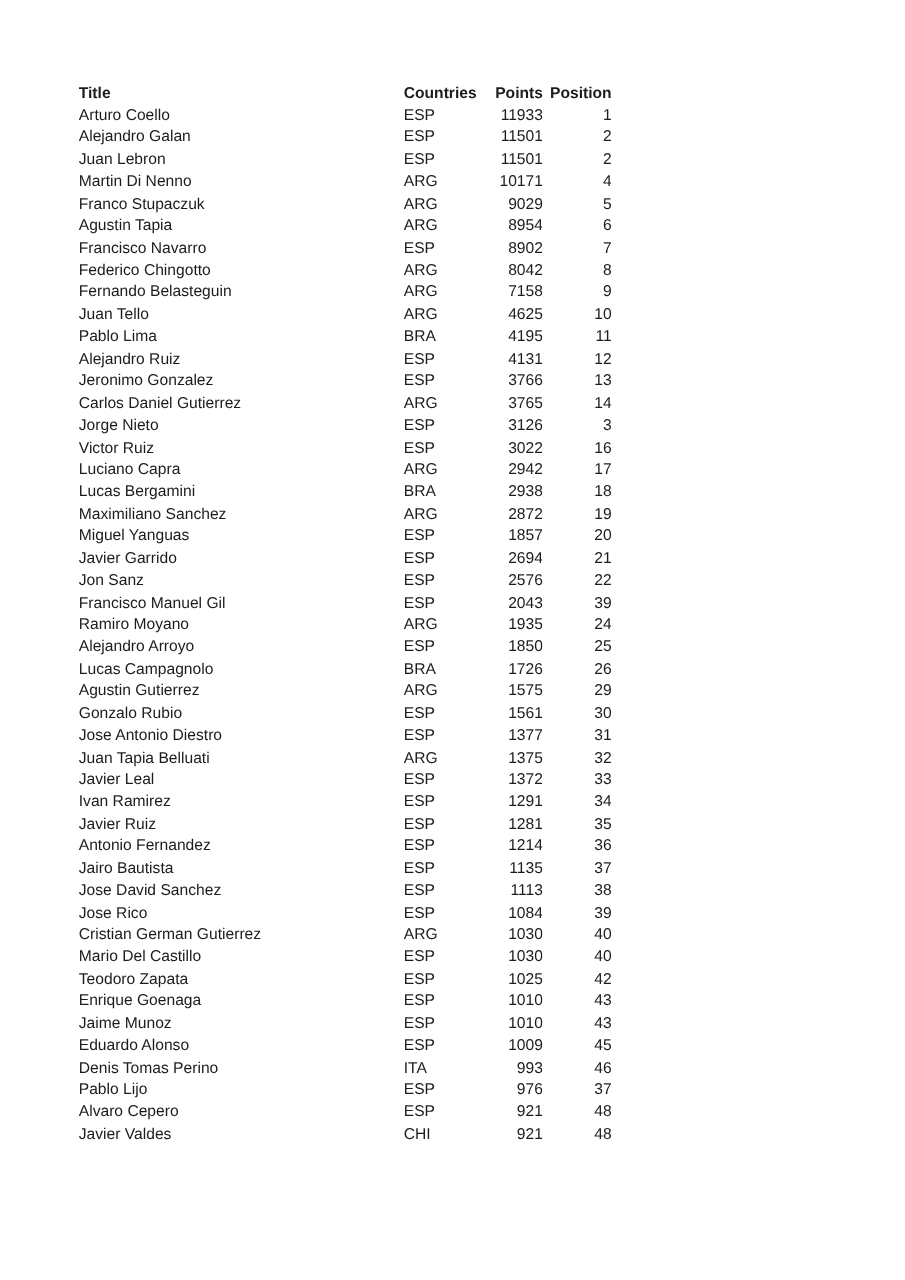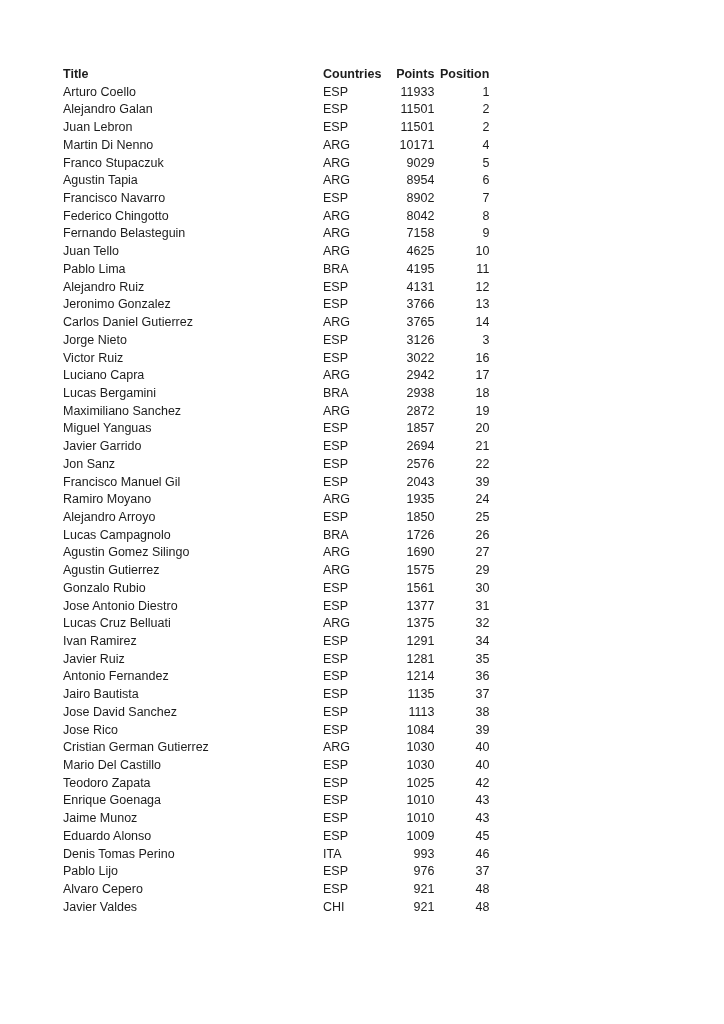--- a/index.html
+++ b/index.html
@@ -212,48 +212,48 @@
           <td class="align-right">1850</td>
           <td class="align-right">25</td>
         </tr>
         <tr>
           <td class="align-left">Lucas Campagnolo</td>
           <td class="align-left">BRA</td>
           <td class="align-right">1726</td>
           <td class="align-right">26</td>
         </tr>
         <tr>
-          <td class="align-left">Agustin Gomez Silingo</td>
-          <td class="align-left">ARG</td>
-          <td class="align-right">1690</td>
-          <td class="align-right">27</td>
-        </tr>
-        <tr>
           <td class="align-left">Agustin Gutierrez</td>
           <td class="align-left">ARG</td>
           <td class="align-right">1575</td>
           <td class="align-right">29</td>
         </tr>
         <tr>
           <td class="align-left">Gonzalo Rubio</td>
           <td class="align-left">ESP</td>
           <td class="align-right">1561</td>
           <td class="align-right">30</td>
         </tr>
         <tr>
           <td class="align-left">Jose Antonio Diestro</td>
           <td class="align-left">ESP</td>
           <td class="align-right">1377</td>
           <td class="align-right">31</td>
         </tr>
         <tr>
-          <td class="align-left">Lucas Cruz Belluati</td>
+          <td class="align-left">Juan Tapia Belluati</td>
           <td class="align-left">ARG</td>
           <td class="align-right">1375</td>
           <td class="align-right">32</td>
+        </tr>
+        <tr>
+          <td class="align-left">Javier Leal</td>
+          <td class="align-left">ESP</td>
+          <td class="align-right">1372</td>
+          <td class="align-right">33</td>
         </tr>
         <tr>
           <td class="align-left">Ivan Ramirez</td>
           <td class="align-left">ESP</td>
           <td class="align-right">1291</td>
           <td class="align-right">34</td>
         </tr>
         <tr>
           <td class="align-left">Javier Ruiz</td>
           <td class="align-left">ESP</td>

